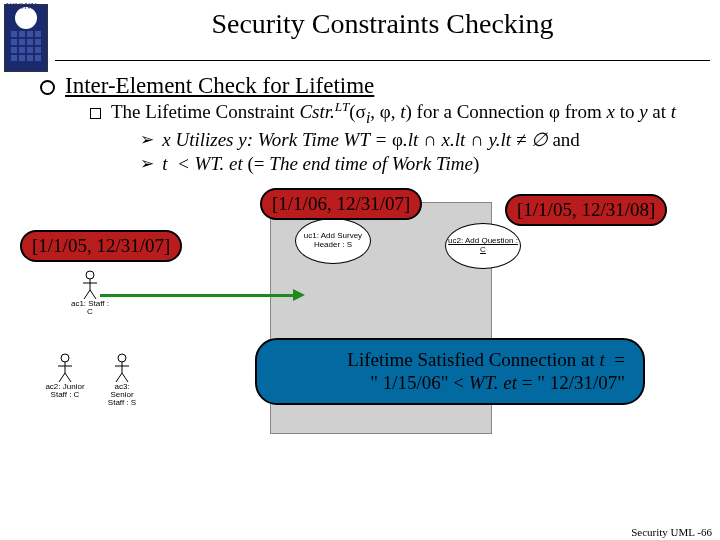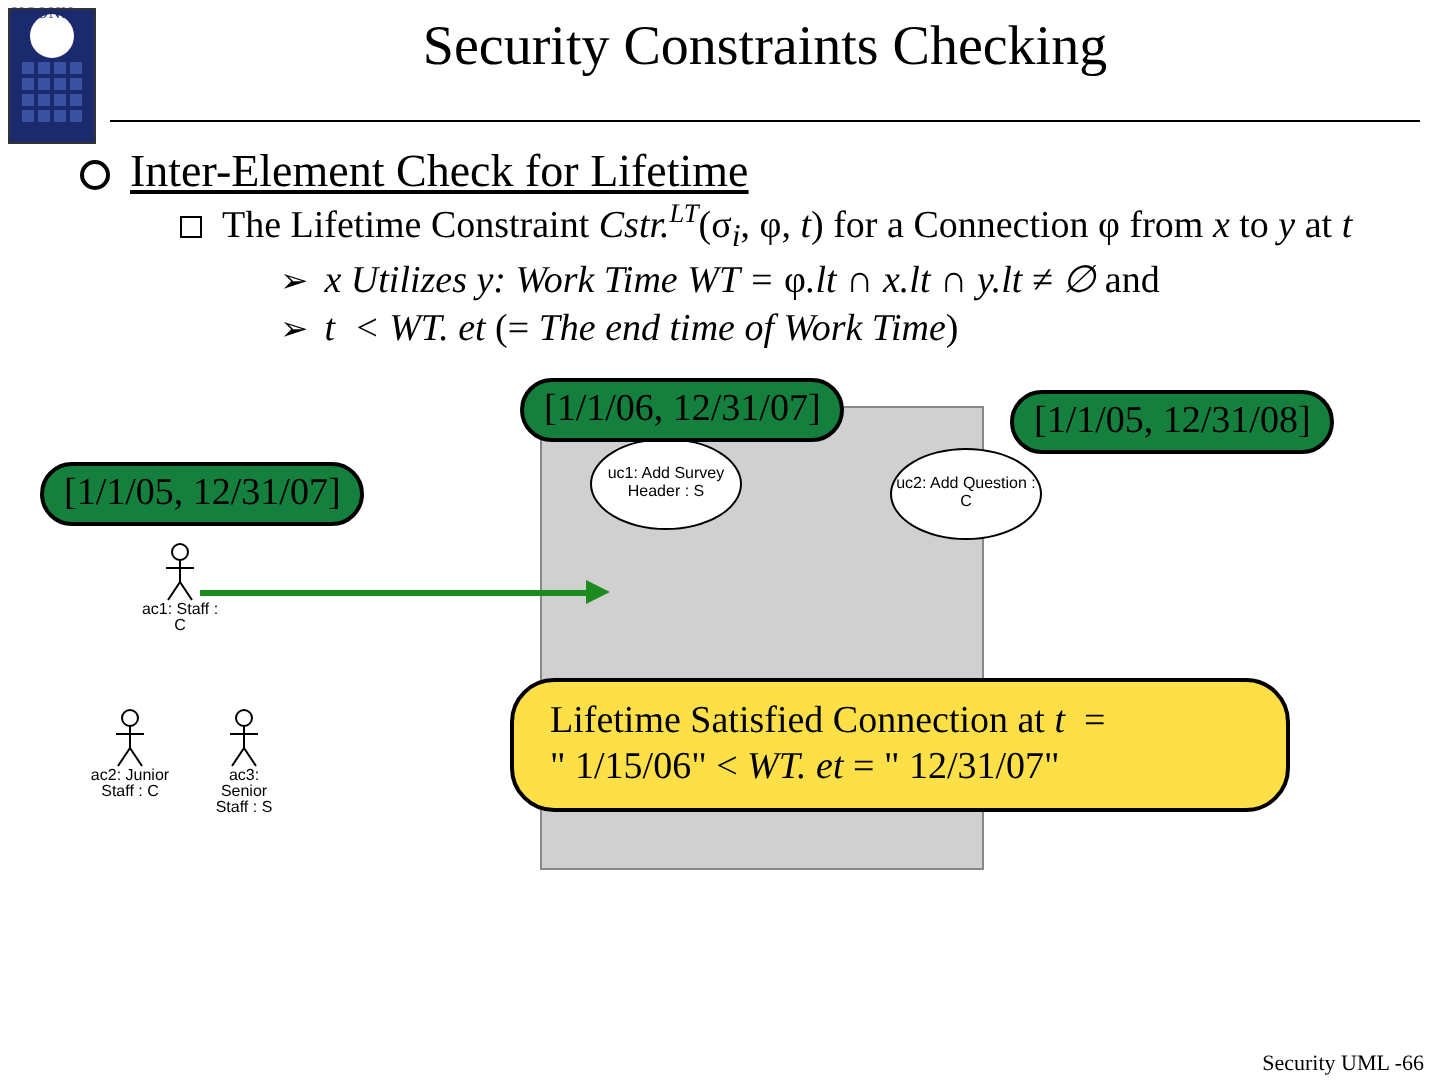--- a/index.html
+++ b/index.html
@@ -113,34 +113,34 @@
   }
   .diagram-area {
     position: relative;
     margin-top: 12px;
     height: 270px;
   }
   .pill {
     position: absolute;
     border: 2px solid #000;
     border-radius: 18px;
-    background: #15803d;
+    background: #b91c1c;
     font-size: 19px;
     padding: 3px 10px;
     white-space: nowrap;
     z-index: 5;
   }
   .pill-result {
     position: absolute;
     border: 2px solid #000;
     border-radius: 22px;
-    background: #fde047;
+    background: #0369a1;
     font-size: 19px;
     padding: 8px 18px;
-    text-align: left;
+    text-align: right;
     line-height: 1.25;
     z-index: 5;
   }
   .graybox {
     position: absolute;
     background: #d0d0d0;
     border: 1px solid #888;
     z-index: 1;
   }
   .usecase {
@@ -243,21 +243,21 @@
 
   <div class="diagram-area">
 
     <div class="graybox" style="left:230px; top:14px; width:220px; height:230px;"></div>
 
     <div class="pill" style="left:-20px; top:42px;">[1/1/05, 12/31/07]</div>
     <div class="pill" style="left:220px; top:0px;">[1/1/06, 12/31/07]</div>
     <div class="pill" style="left:465px; top:6px;text-align:right;">[1/1/05, 12/31/08]</div>
 
     <div class="usecase" style="left:255px; top:30px;">uc1: Add Survey Header : S</div>
-    <div class="usecase" style="left:405px; top:35px;">uc2: Add Question : C</div>
+    <div class="usecase" style="left:405px; top:35px;text-decoration:underline;">uc2: Add Question : C</div>
 
     <div class="green-line" style="left:60px; top:106px; width:195px;"></div>
     <div class="green-arrow" style="left:253px; top:101px;"></div>
 
     <div class="actor" style="left:30px; top:82px;">
       <svg width="18" height="30" viewBox="0 0 18 30">
           <circle cx="9" cy="5" r="4" fill="none" stroke="#000"></circle>
           <line x1="9" y1="9" x2="9" y2="20" stroke="#000"></line>
           <line x1="2" y1="13" x2="16" y2="13" stroke="#000"></line>
           <line x1="9" y1="20" x2="3" y2="29" stroke="#000"></line>

